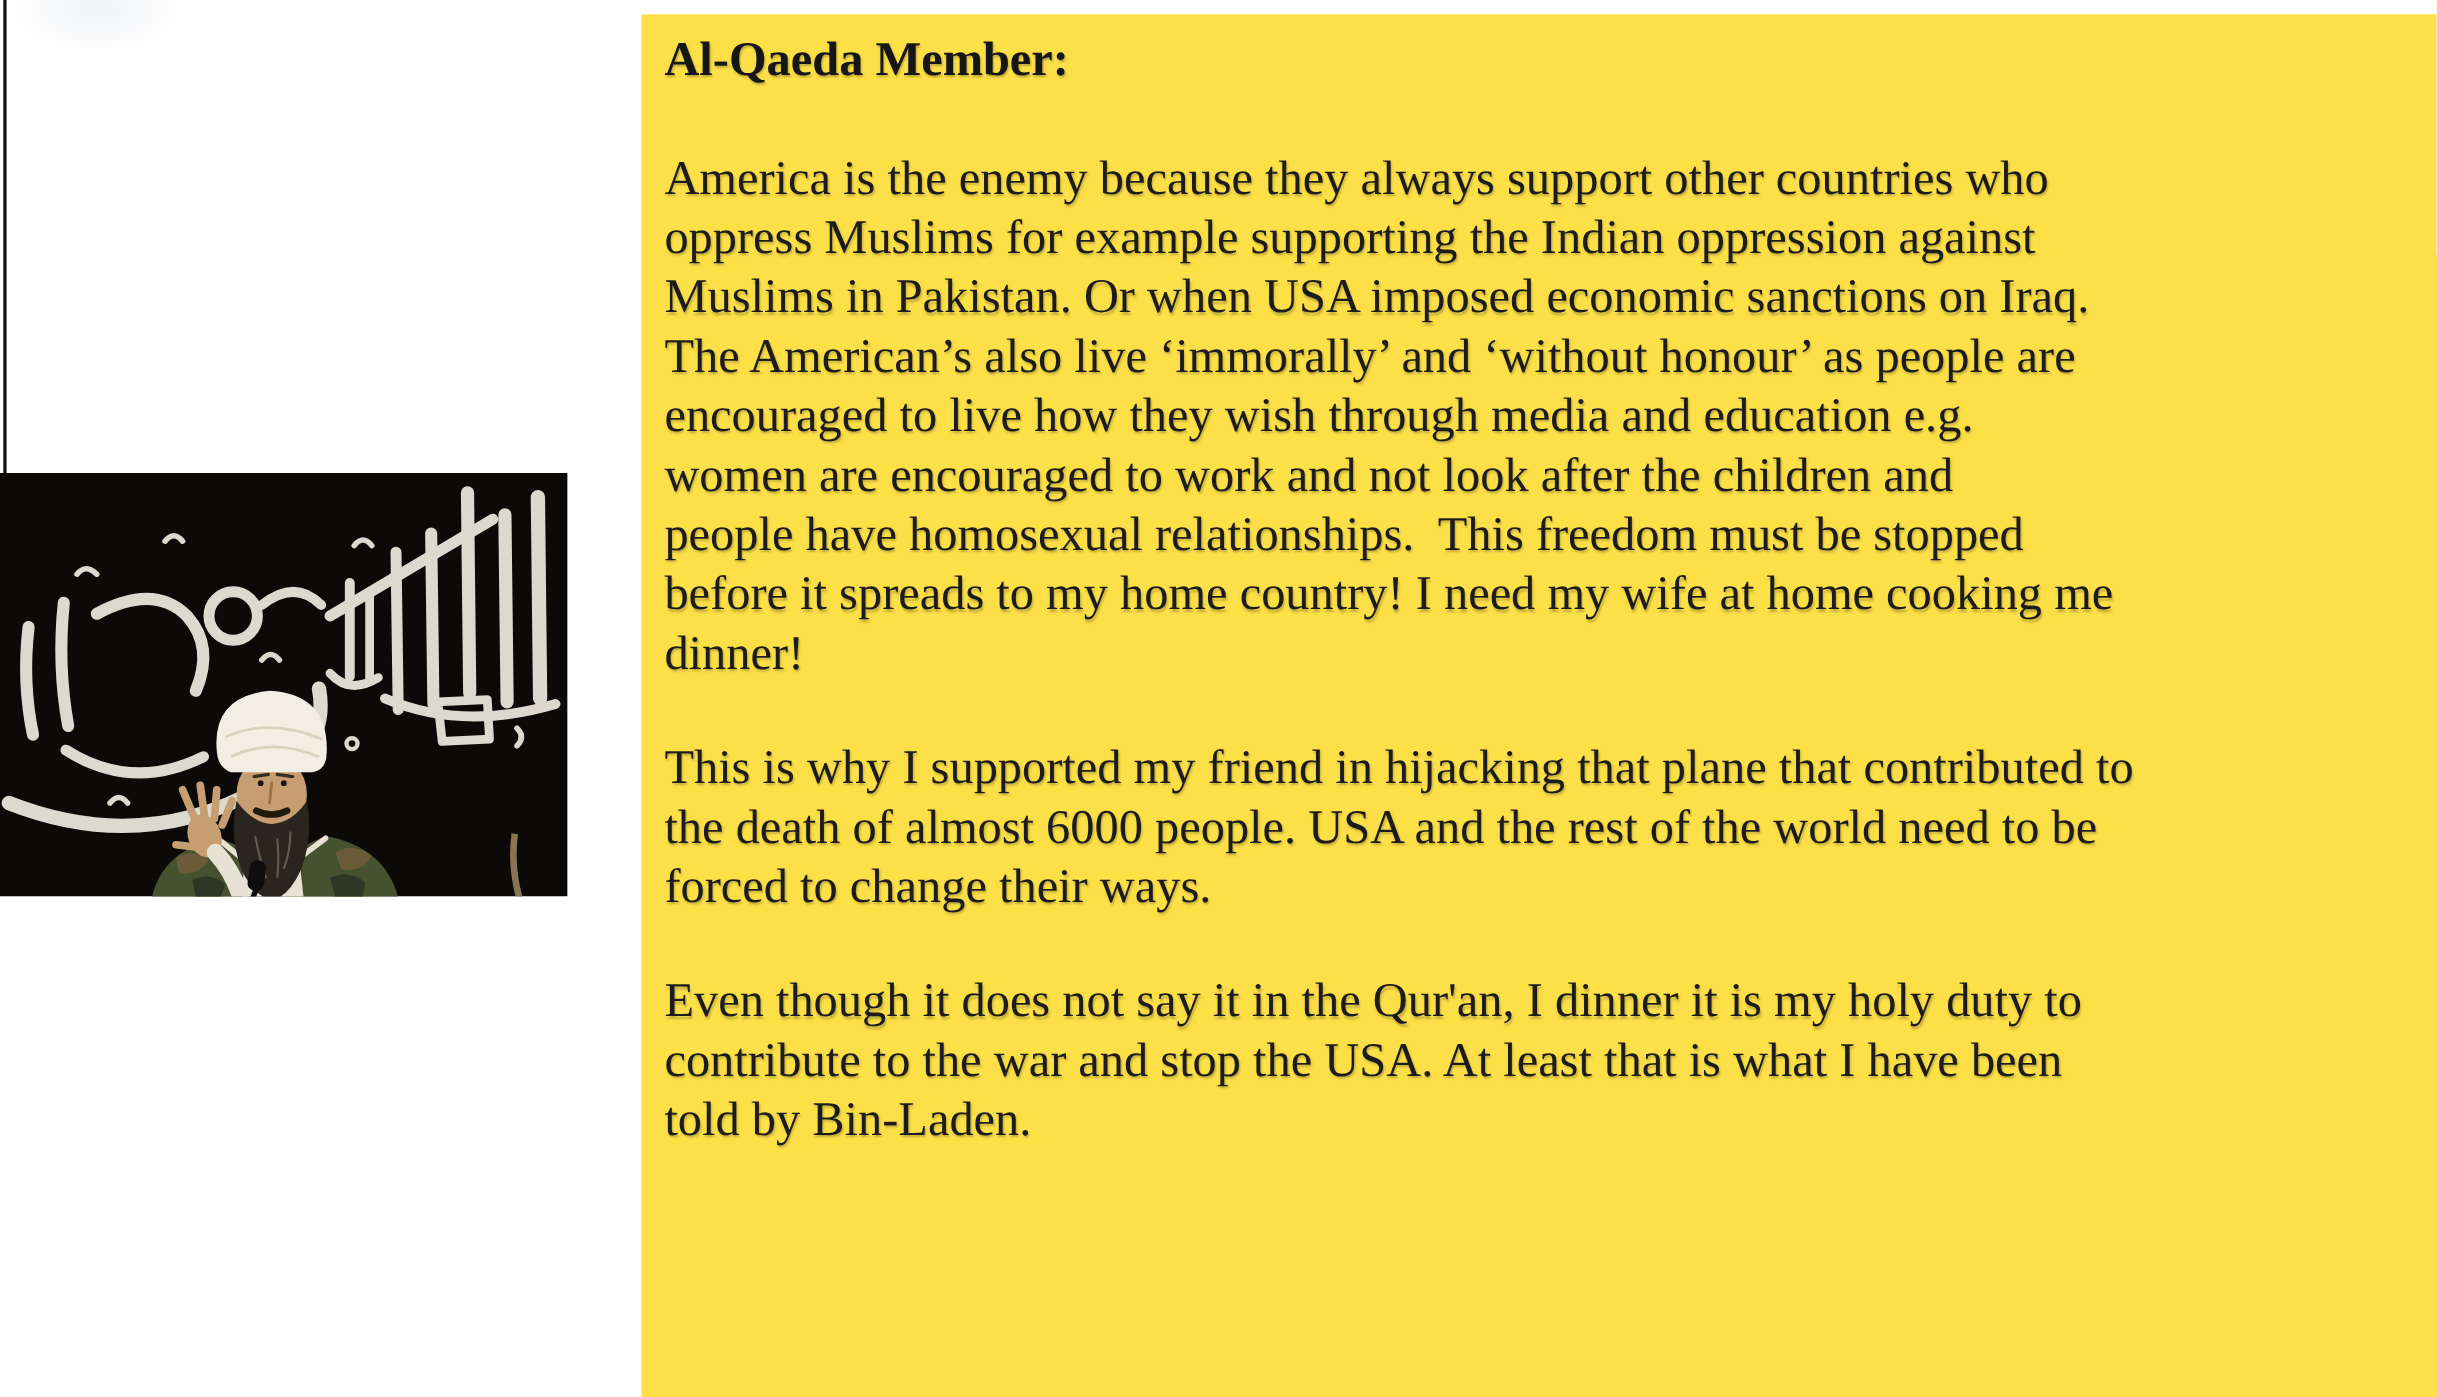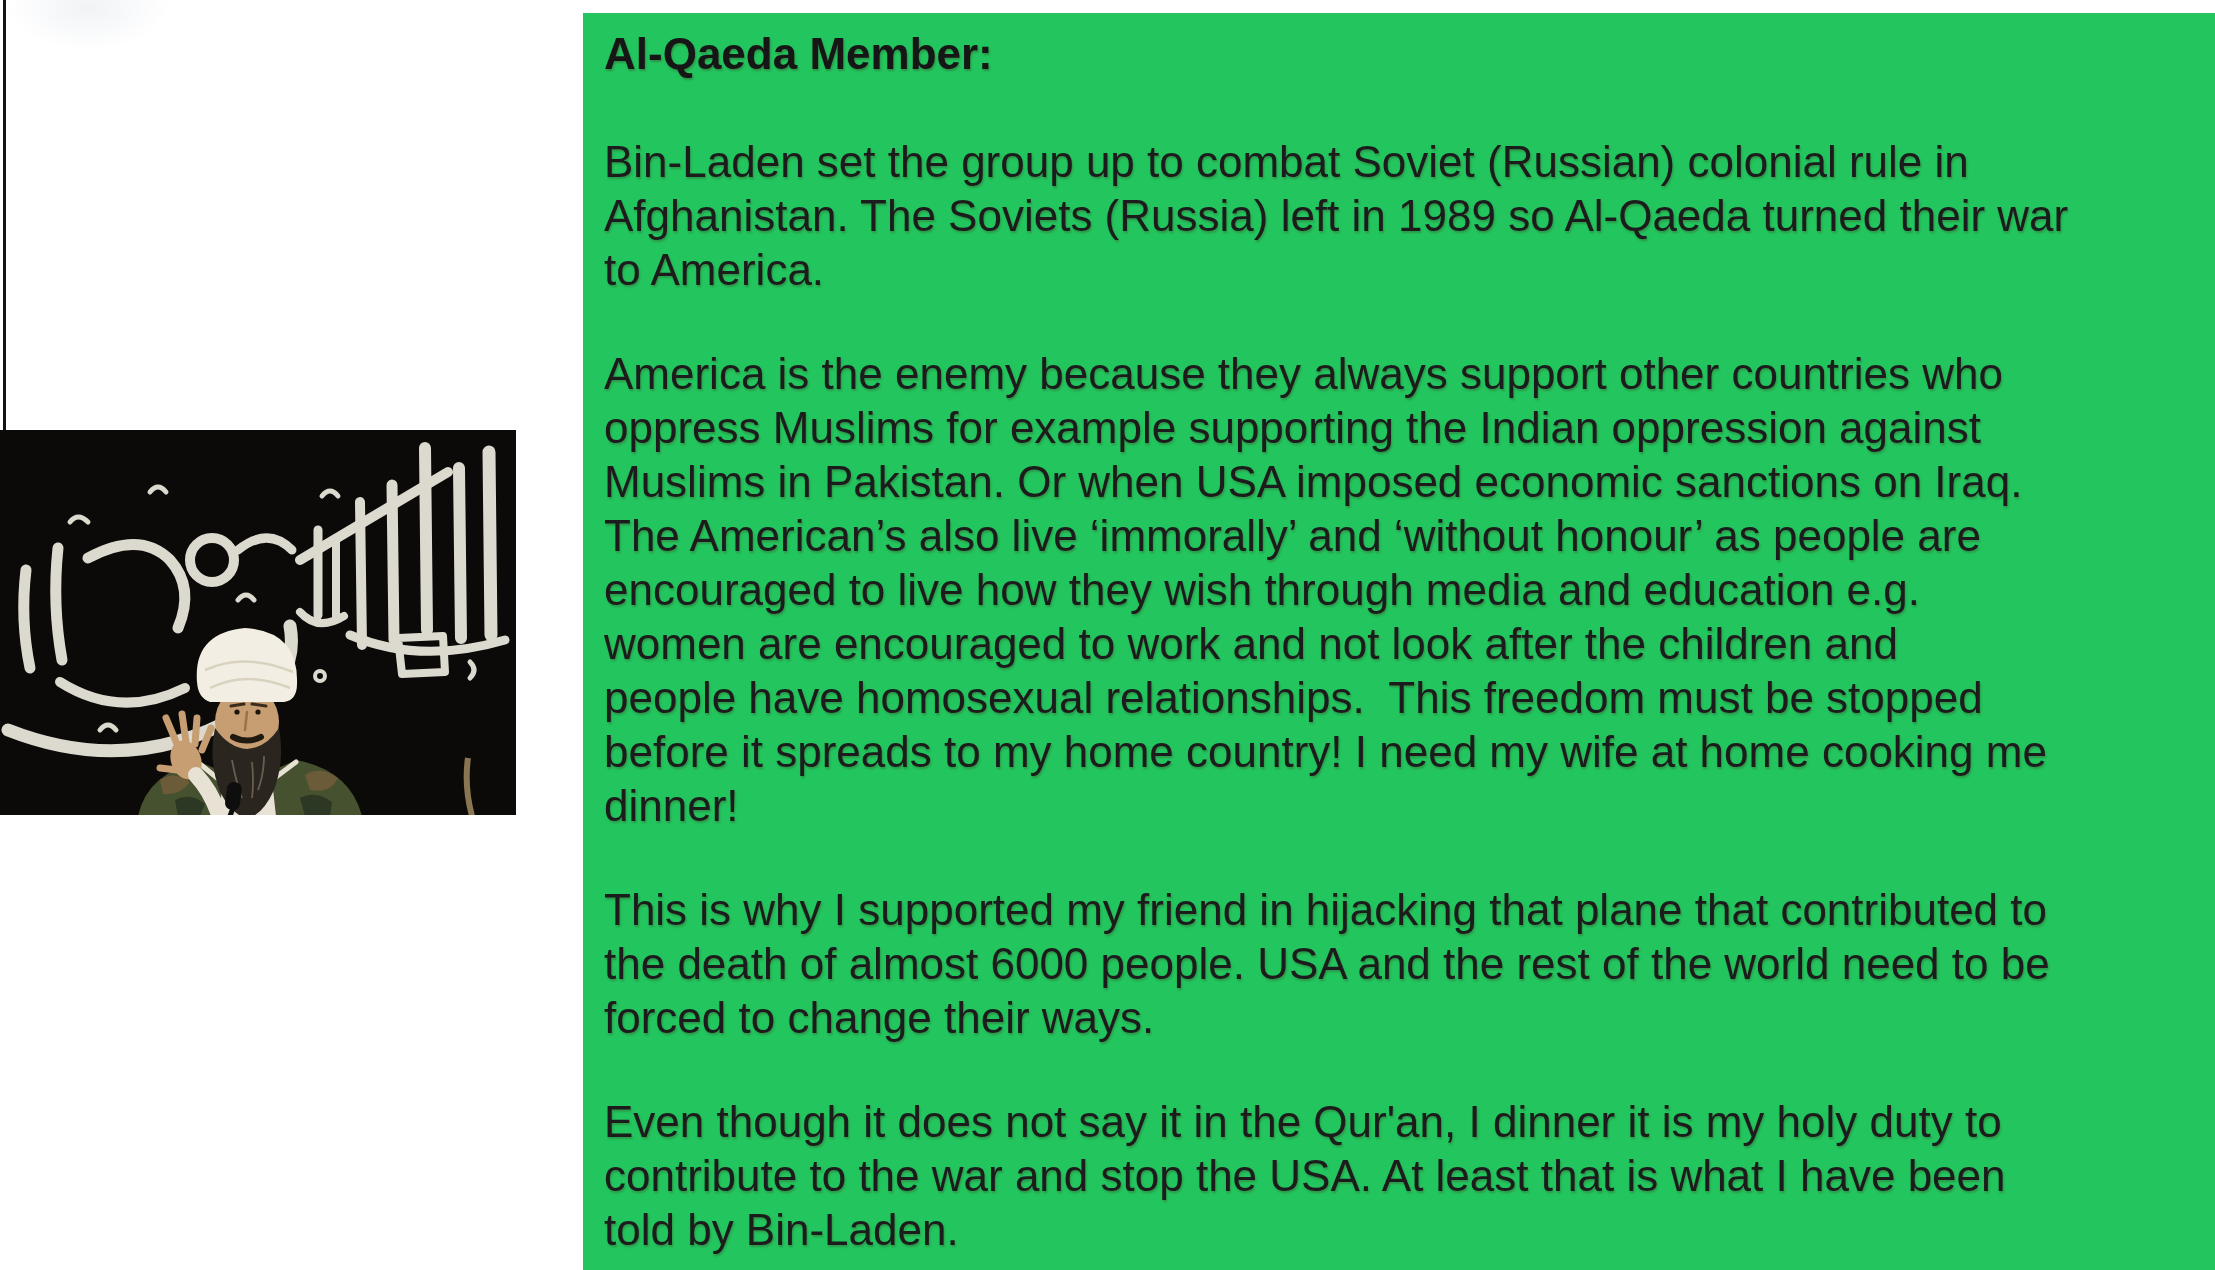--- a/index.html
+++ b/index.html
@@ -139,25 +139,22 @@
       <path d="M247 282 L245 300" stroke="#9a7248" stroke-width="2.5" fill="none" stroke-linecap="round"></path>
       <path d="M215 298 Q208 330 220 362 Q233 386 247 388 Q262 386 274 360 Q285 330 279 298 Q266 318 247 319 Q229 318 215 298 Z" fill="#2b251f"></path>
       <path d="M233 307 Q247 314 261 307" stroke="#20190f" stroke-width="6" fill="none" stroke-linecap="round"></path>
       <path d="M232 330 Q236 352 242 368 M252 332 Q254 352 252 368 M264 326 Q264 344 258 360" stroke="#776d5d" stroke-width="1.8" fill="none" opacity="0.8"></path>
 
       <rect x="226" y="352" width="15" height="28" rx="7" transform="rotate(8 233 366)" fill="#0e0e0e"></rect>
       <path d="M233 378 L230 386" stroke="#0e0e0e" stroke-width="5" fill="none"></path>
     </svg>
   </div>
 
-  <div class="note-box" style="background-color: #22c55e;">
+  <div class="note-box" style="background-color: #fde047; font-family: Liberation Serif, serif;">
     <p class="note-title">Al-Qaeda Member:</p>
-    <p class="note-par">Bin-Laden set the group up to combat Soviet (Russian) colonial rule in
-Afghanistan. The Soviets (Russia) left in 1989 so Al-Qaeda turned their war
-to America.</p>
     <p class="note-par">America is the enemy because they always support other countries who
 oppress Muslims for example supporting the Indian oppression against
 Muslims in Pakistan. Or when USA imposed economic sanctions on Iraq.
 The American’s also live ‘immorally’ and ‘without honour’ as people are
 encouraged to live how they wish through media and education e.g.
 women are encouraged to work and not look after the children and
 people have homosexual relationships.  This freedom must be stopped
 before it spreads to my home country! I need my wife at home cooking me
 dinner!</p>
     <p class="note-par">This is why I supported my friend in hijacking that plane that contributed to

